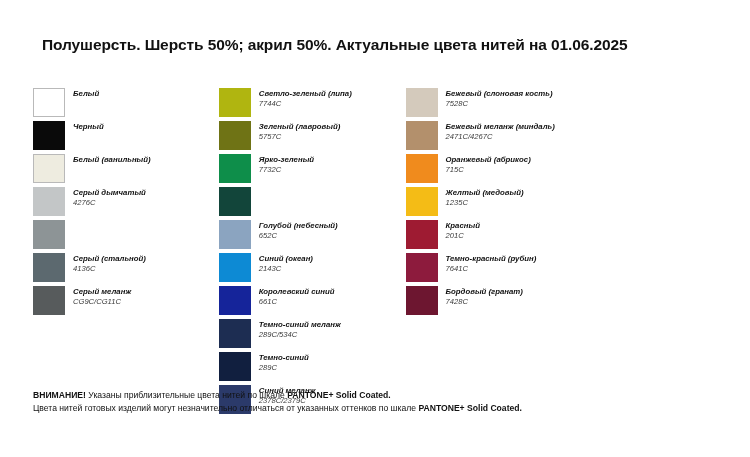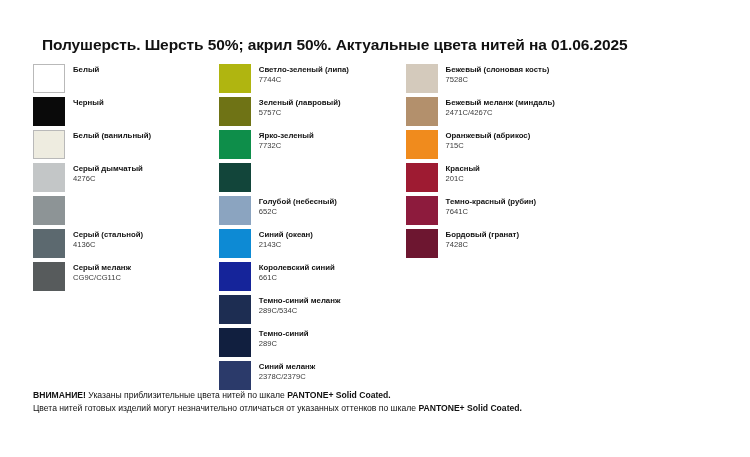--- a/index.html
+++ b/index.html
@@ -27,25 +27,26 @@
     top: 36px;
     font-size: 15.5px;
     font-weight: bold;
     letter-spacing: -0.1px;
     color: #111111;
     white-space: nowrap;
   }
   .columns {
     position: absolute;
     left: 33px;
-    top: 64px;
+    top: 88px;
     width: 690px;
     display: flex;
     flex-direction: row;
     gap: 4px;
+    font-style: italic;
   }
   .col {
     display: flex;
     flex-direction: column;
   }
   .col-1 { width: 185px; }
   .col-2 { width: 186px; }
   .col-3 { width: 185px; }
   .col-4 { width: 134px; }
 
@@ -241,20 +242,27 @@
         </div>
       </div>
       <div class="swatch-row">
         <div class="chip" style="background:#f08b1d"></div>
         <div class="labels">
           <div class="lbl-name">Оранжевый (абрикос)</div>
           <div class="lbl-code">715C</div>
         </div>
       </div>
       <div class="swatch-row">
+        <div class="chip" style="background:#f4bc16"></div>
+        <div class="labels">
+          <div class="lbl-name">Желтый (медовый)</div>
+          <div class="lbl-code">1235C</div>
+        </div>
+      </div>
+      <div class="swatch-row">
         <div class="chip" style="background:#9e1b32"></div>
         <div class="labels">
           <div class="lbl-name">Красный</div>
           <div class="lbl-code">201C</div>
         </div>
       </div>
       <div class="swatch-row">
         <div class="chip" style="background:#8d1b3d"></div>
         <div class="labels">
           <div class="lbl-name">Темно-красный (рубин)</div>

